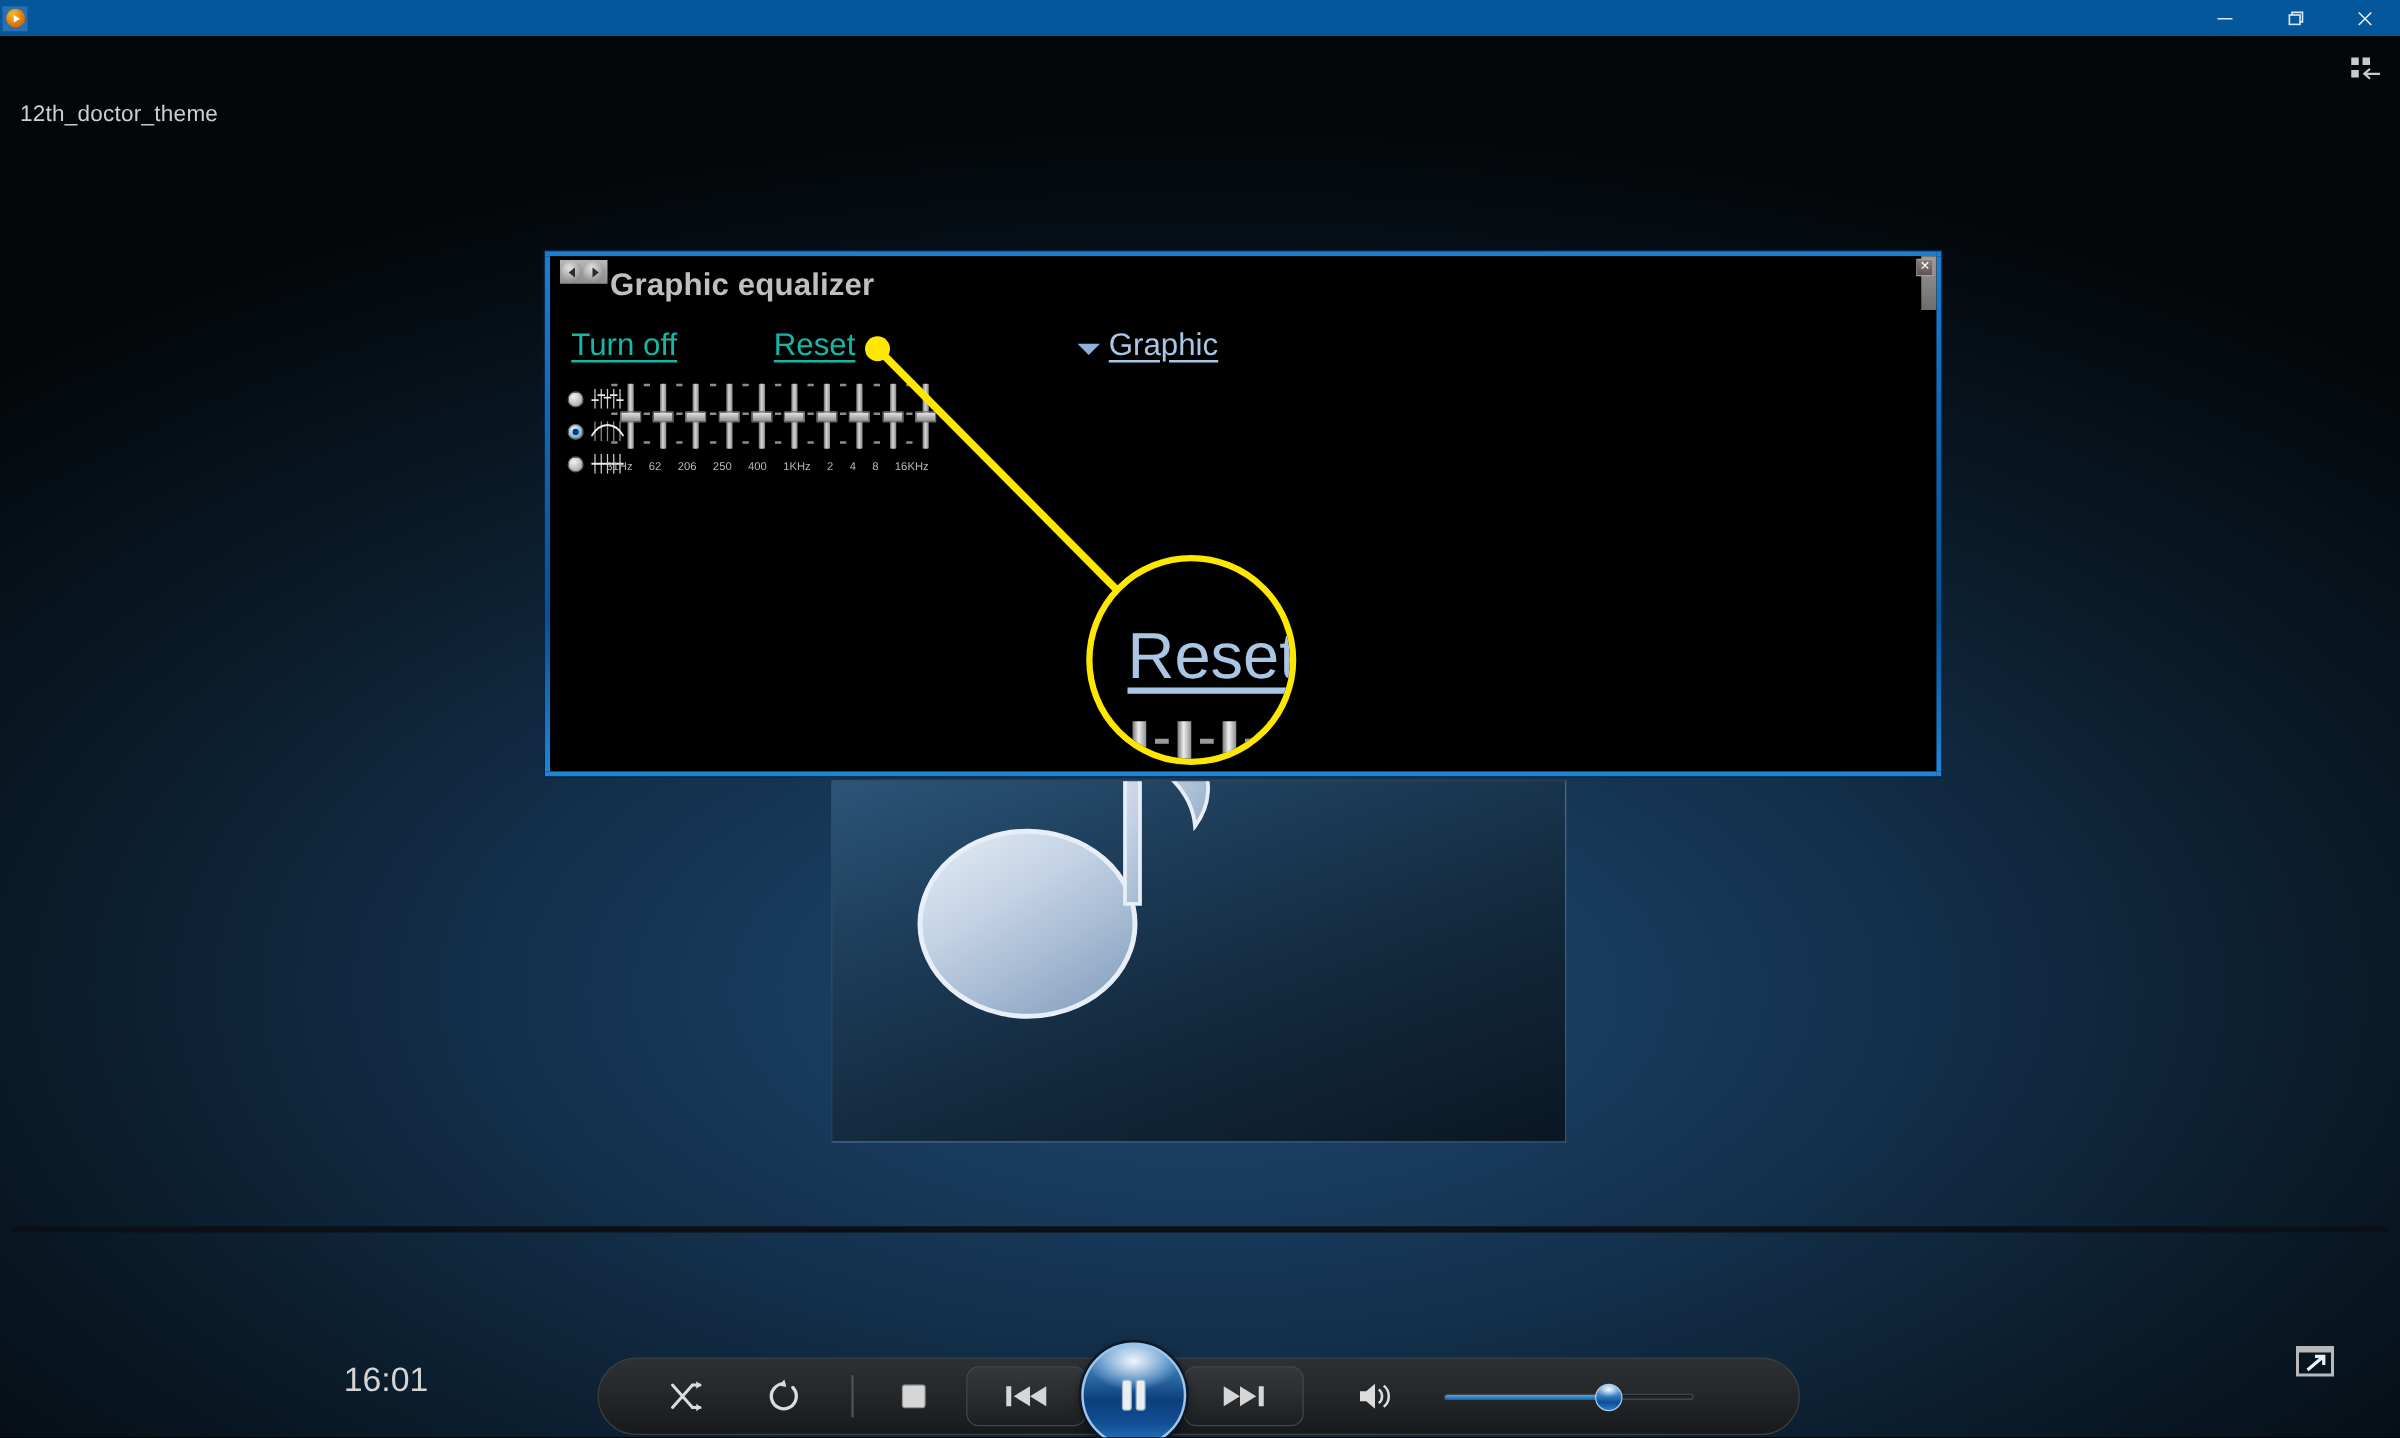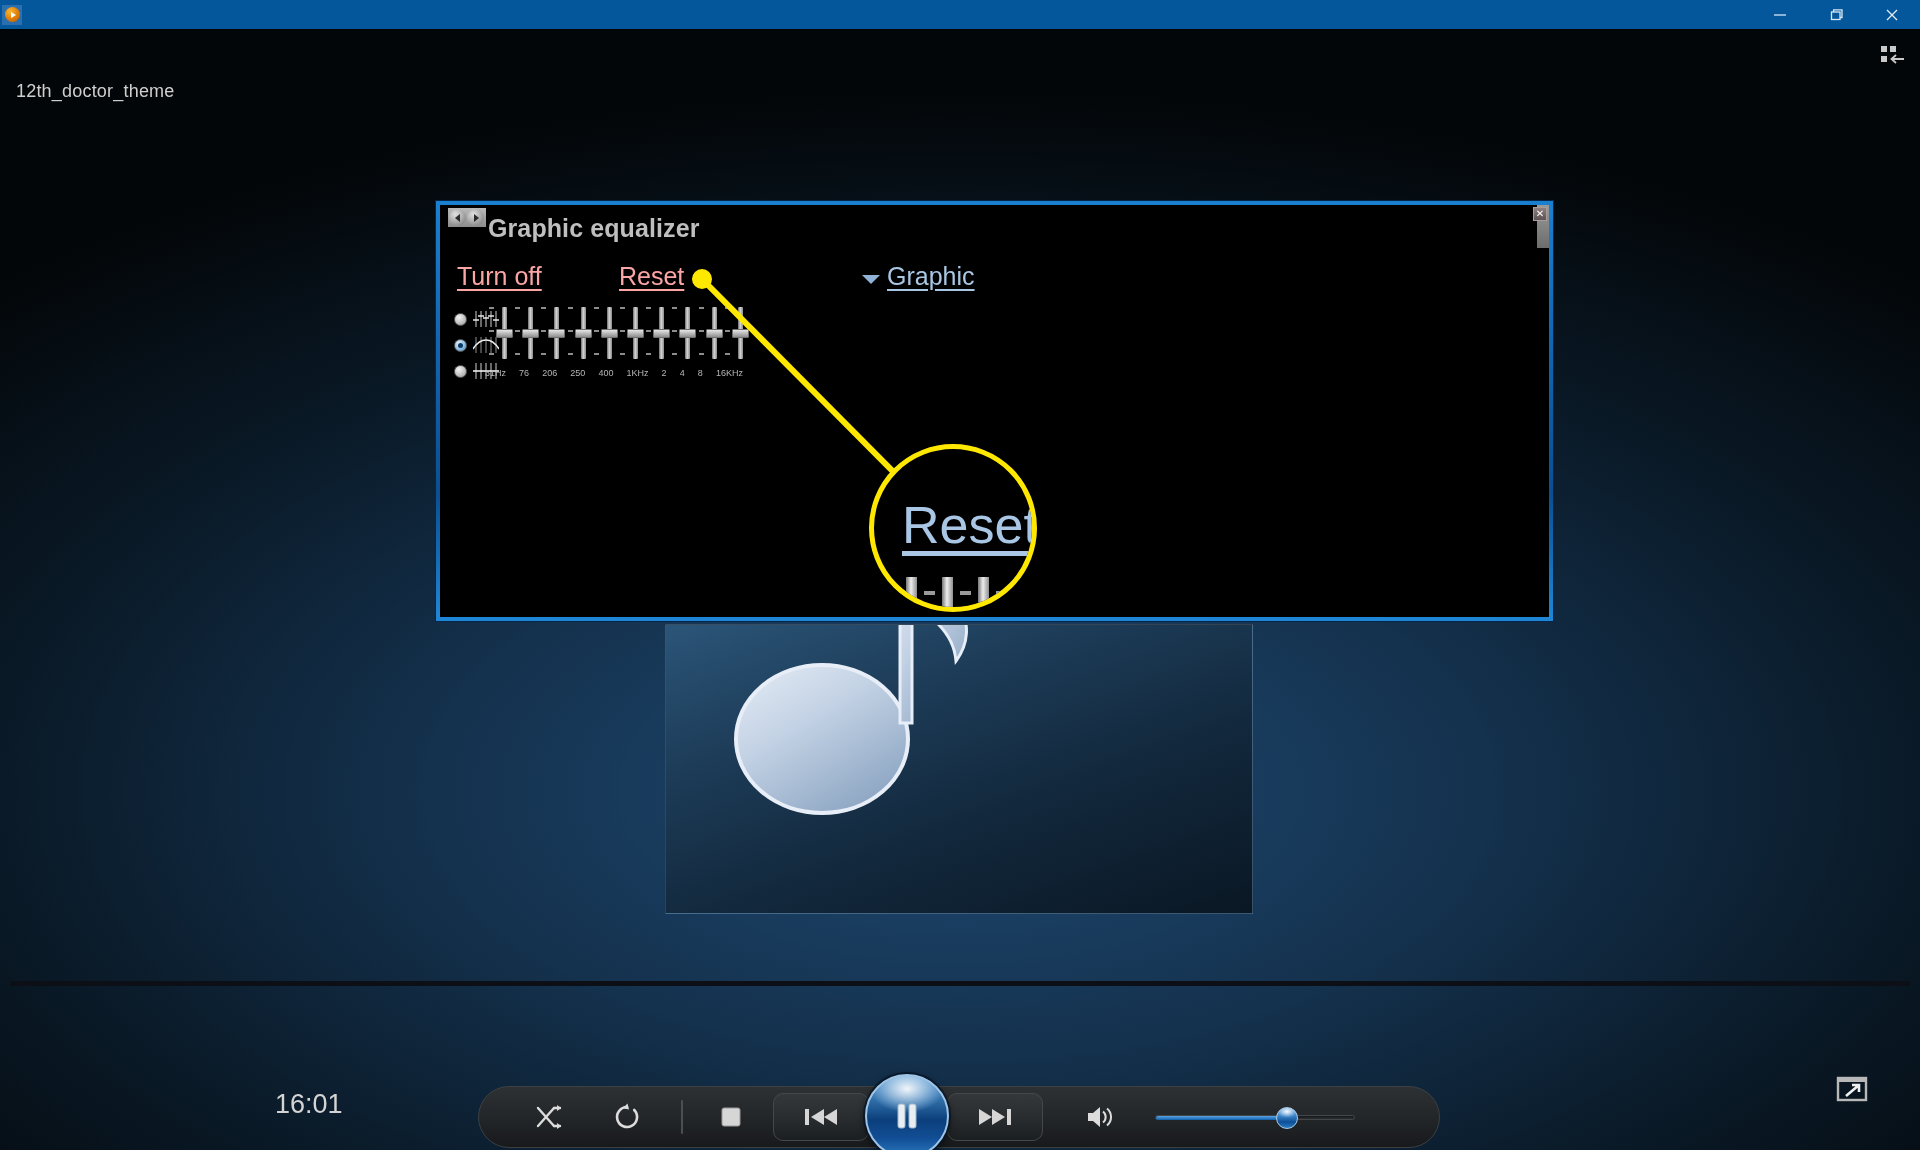--- a/index.html
+++ b/index.html
@@ -183,21 +183,21 @@
   .navarrow.right::after { content:""; width:0;height:0;border-left:5px solid #2a2a2a;border-top:4px solid transparent;border-bottom:4px solid transparent; margin-left:1px;}
 
   #eq-title {
     position:absolute; left:48px; top:181px;
     font-size:25px; font-weight:bold; color:#bfbfbf;
     letter-spacing:0.1px;
   }
 
   .eq-link {
     position:absolute;
-    font-size:25px; color:#fca5a5;
+    font-size:25px; color:#14b8a6;
     text-decoration:underline;
     text-underline-offset:4px;
     white-space:nowrap;
   }
 
   #eq-preset-wrap {
     position:absolute; left:422px; top:229px;
     display:flex; align-items:center; gap:7px;
   }
   #eq-preset-chevron {
@@ -540,21 +540,21 @@
             <div class="strack"></div>
             <div class="eqtick" style="top: 0px; left: -6px;"></div>
             <div class="eqtick" style="top: 23px; left: -6px;"></div>
             <div class="eqtick" style="top: 46px; left: -6px;"></div>
             <div class="sthumb" style="top: 22px;"></div>
           </div>
         </div>
 
       <div id="eq-freqlabels" style="left:45px;top:163px;">
           <span>31Hz</span>
-          <span>76</span>
+          <span>62</span>
           <span>206</span>
           <span>250</span>
           <span>400</span>
           <span>1KHz</span>
           <span>2</span>
           <span>4</span>
           <span>8</span>
           <span>16KHz</span>
         </div>
 

